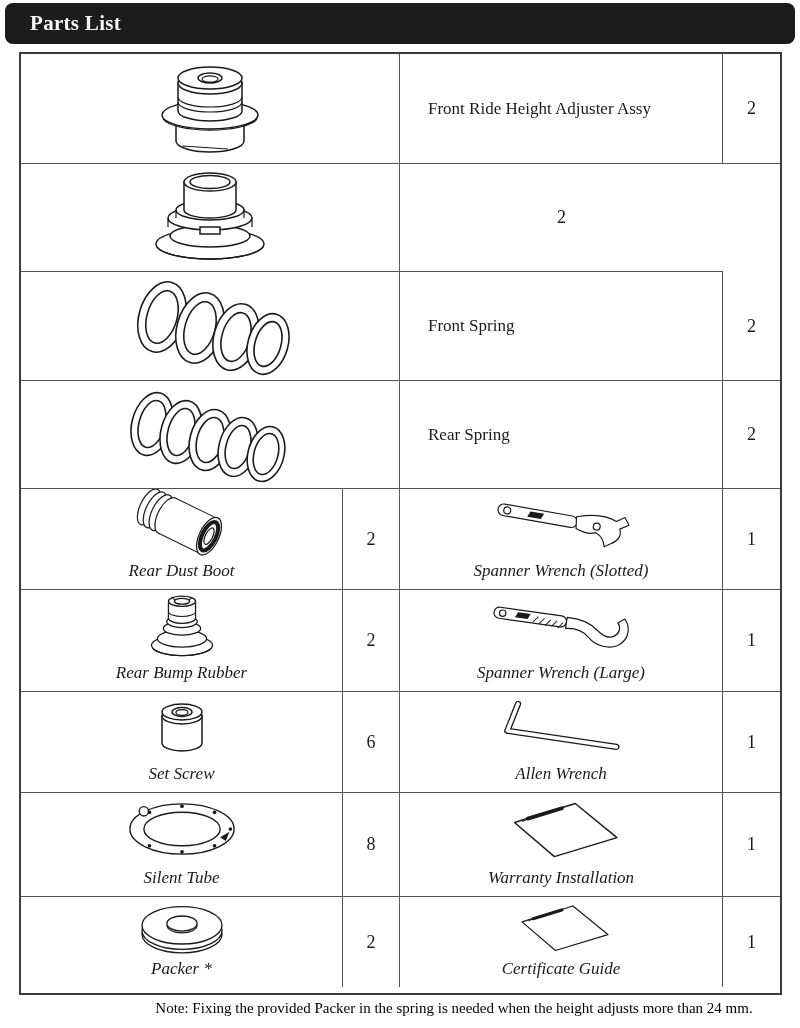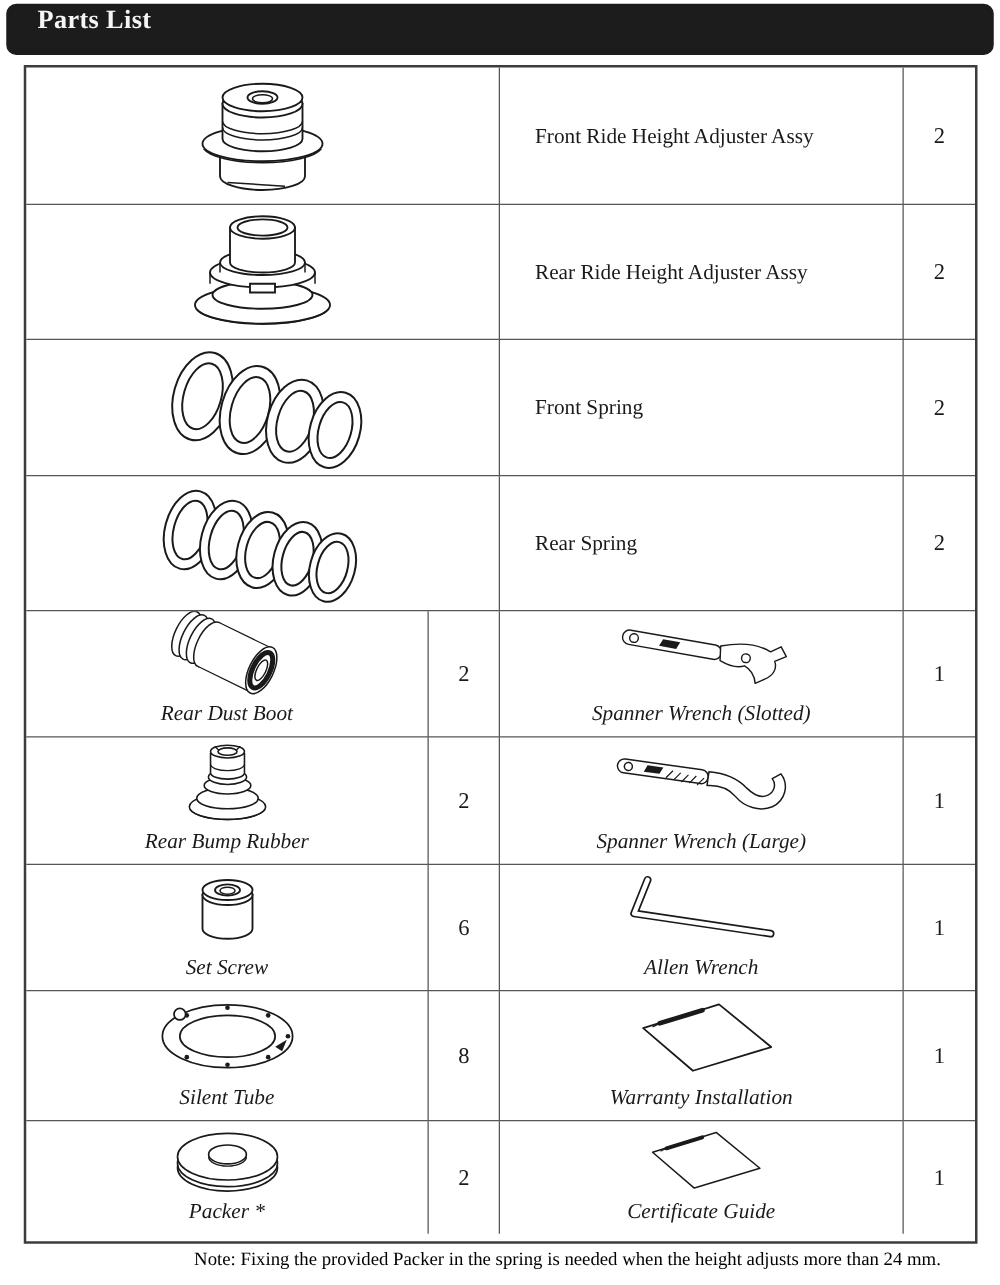--- a/index.html
+++ b/index.html
@@ -11,21 +11,21 @@
   }
   *{box-sizing:border-box;margin:0;padding:0;}
   html,body{background:#ffffff;}
   body{
     width:800px;height:1028px;position:relative;overflow:hidden;
     font-family:"Liberation Serif", serif;color:var(--ink);
   }
   .header-bar{
     position:absolute;left:5px;top:3px;width:790px;height:41px;
     background:var(--hdr-bg);border-radius:8px;
-    display:flex;align-items:flex-start;
+    display:flex;align-items:center;
   }
   .header-title{
     color:var(--hdr-fg);font-size:21px;font-weight:bold;
     padding-left:25px;letter-spacing:.3px;
   }
   .parts-table{
     position:absolute;left:19px;top:52px;width:763px;height:943px;
     border:2px solid var(--outer);background:#fff;
     display:grid;
     grid-template-columns:322px 57px 323px 57px;
@@ -89,21 +89,20 @@
       <ellipse class="s" cx="80" cy="52" rx="42" ry="12"></ellipse>
       <path class="ln" d="M38,52 L38,61 M122,52 L122,61"></path>
       <path class="s" d="M70,61 L90,61 L90,68 L70,68 Z"></path>
       <ellipse class="s" cx="80" cy="44" rx="34" ry="10"></ellipse>
       <path class="ln" d="M46,44 L46,52 M114,44 L114,52"></path>
       <path class="s" d="M54,16 L54,44 A26,8 0 0 0 106,44 L106,16 Z"></path>
       <ellipse class="s" cx="80" cy="16" rx="26" ry="9"></ellipse>
       <ellipse class="s" cx="80" cy="16" rx="20" ry="6.5"></ellipse>
     </svg>
   </div>
-  <div class="cell name">Rear Ride Height Adjuster Assy</div>
   <div class="cell qty last-col">2</div>
 
   <div class="cell img">
     <svg width="180" height="106" viewBox="0 0 180 106">
       <g fill="#fff" stroke="#1a1a1a" stroke-width="1.6">
         <g transform="rotate(16 42 44)">
             <ellipse cx="42" cy="44" rx="23" ry="36"></ellipse>
             <ellipse cx="42" cy="44" rx="15" ry="27"></ellipse>
           </g>
         <g transform="rotate(16 80 55)">

